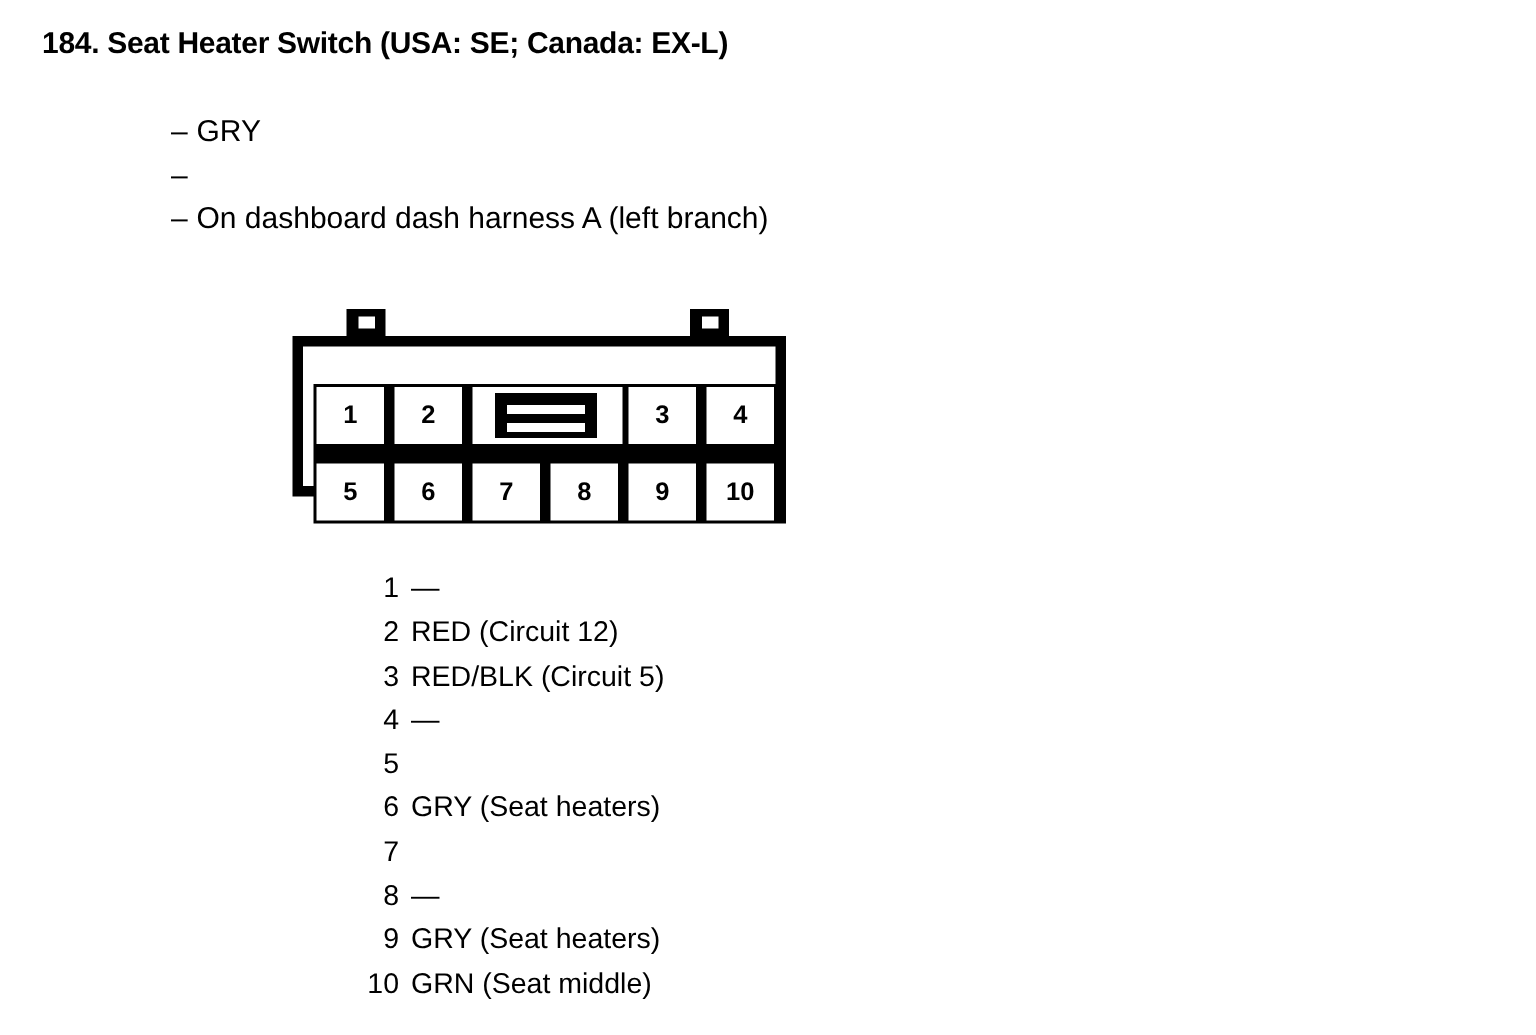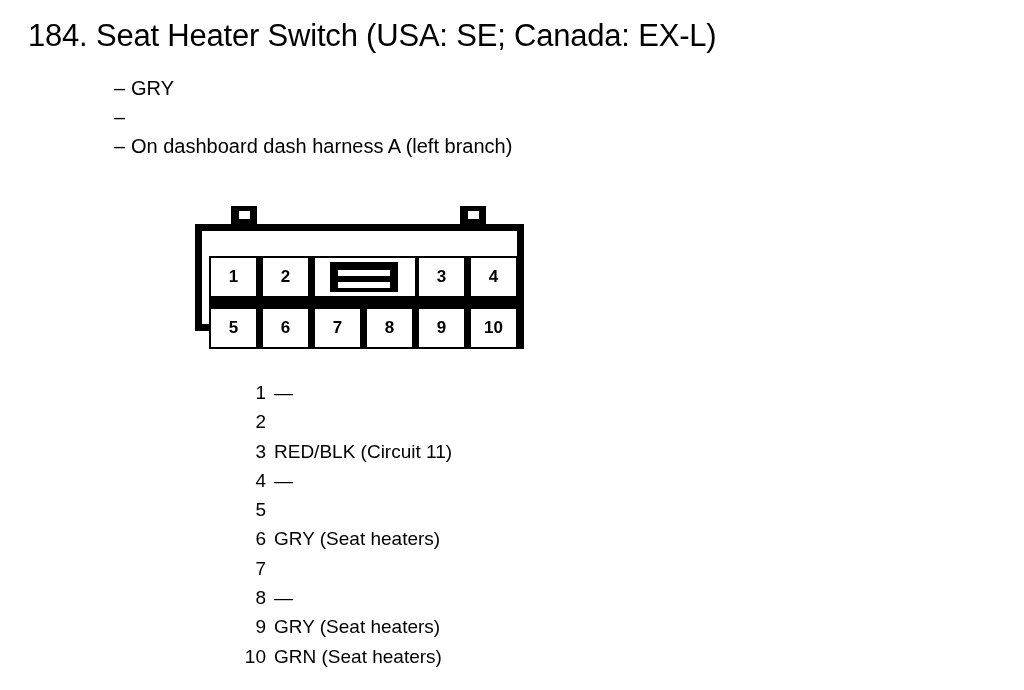--- a/index.html
+++ b/index.html
@@ -14,22 +14,22 @@
     font-family: "Liberation Sans", sans-serif;
     color: #000000;
     overflow: hidden;
   }
 
   
   #page-title {
     position: absolute;
     left: 28px;
     top: 18px;
-    font-size: 31px;
-    font-weight: normal;
+    font-size: 20px;
+    font-weight: bold;
     letter-spacing: -0.2px;
     white-space: nowrap;
   }
 
   #spec-list {
     position: absolute;
     left: 114px;
     top: 74px;
     font-size: 20px;
     line-height: 29px;
@@ -220,24 +220,25 @@
   </div>
 </div>
 
 <div id="pin-legend">
   <div class="pin-row">
     <span class="pin-num">1</span>
     <span class="pin-desc">—</span>
   </div>
   <div class="pin-row">
     <span class="pin-num">2</span>
+    <span class="pin-desc">RED (Circuit 12)</span>
   </div>
   <div class="pin-row">
     <span class="pin-num">3</span>
-    <span class="pin-desc">RED/BLK (Circuit 11)</span>
+    <span class="pin-desc">RED/BLK (Circuit 5)</span>
   </div>
   <div class="pin-row">
     <span class="pin-num">4</span>
     <span class="pin-desc">—</span>
   </div>
   <div class="pin-row">
     <span class="pin-num">5</span>
   </div>
   <div class="pin-row">
     <span class="pin-num">6</span>
@@ -249,15 +250,15 @@
   <div class="pin-row">
     <span class="pin-num">8</span>
     <span class="pin-desc">—</span>
   </div>
   <div class="pin-row">
     <span class="pin-num">9</span>
     <span class="pin-desc">GRY (Seat heaters)</span>
   </div>
   <div class="pin-row">
     <span class="pin-num">10</span>
-    <span class="pin-desc">GRN (Seat heaters)</span>
+    <span class="pin-desc">GRN (Seat middle)</span>
   </div>
 </div>
 
 </body></html>

